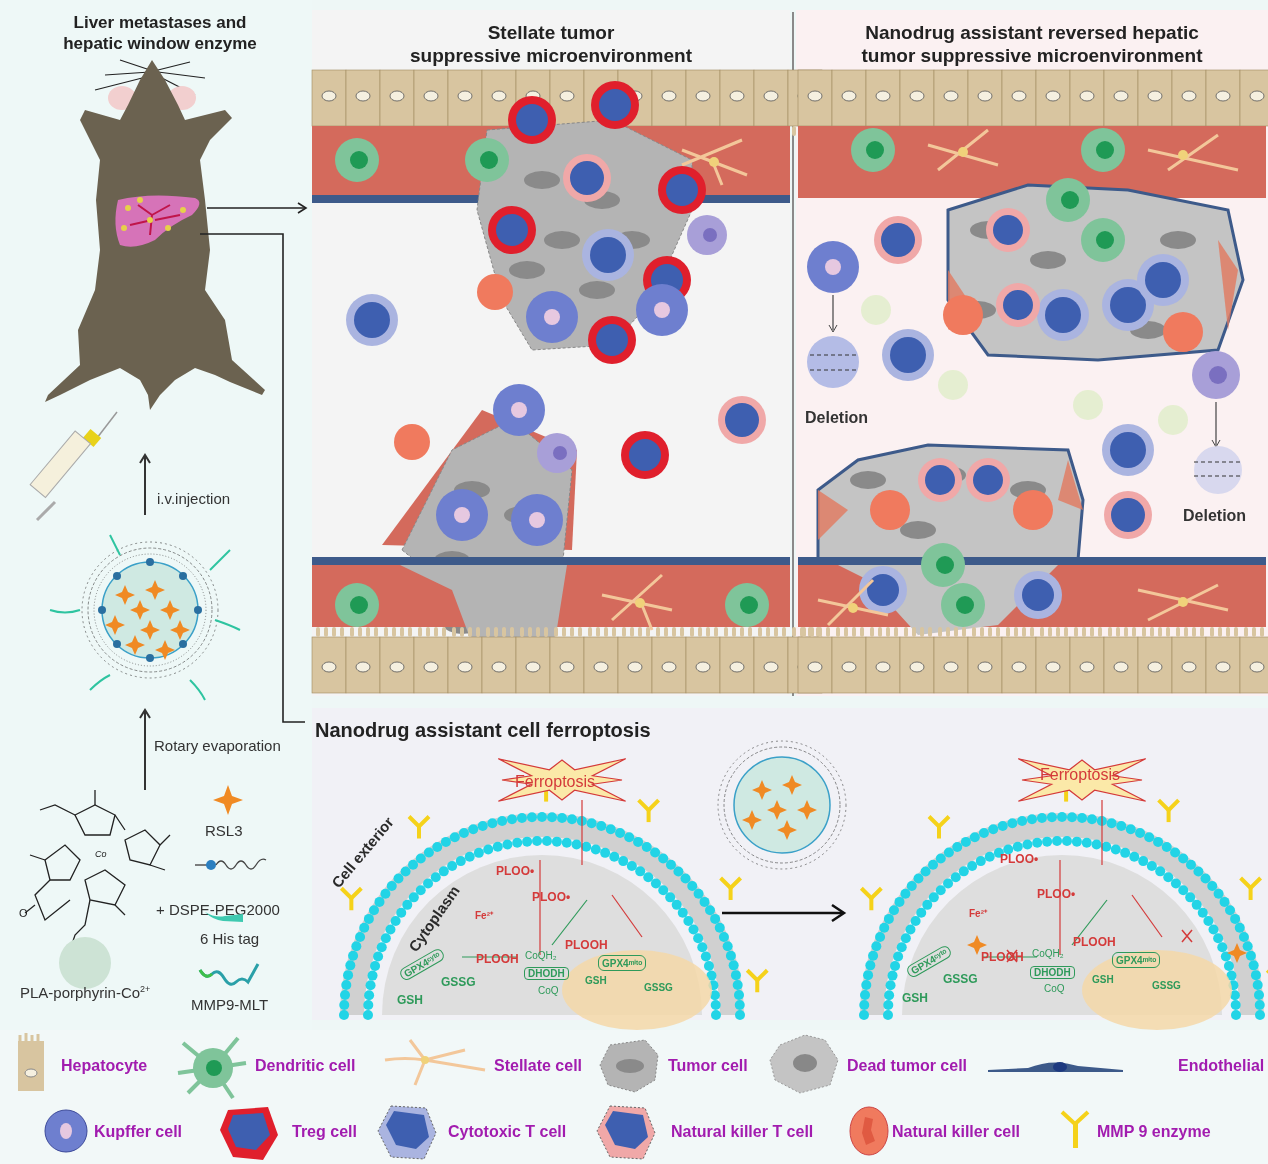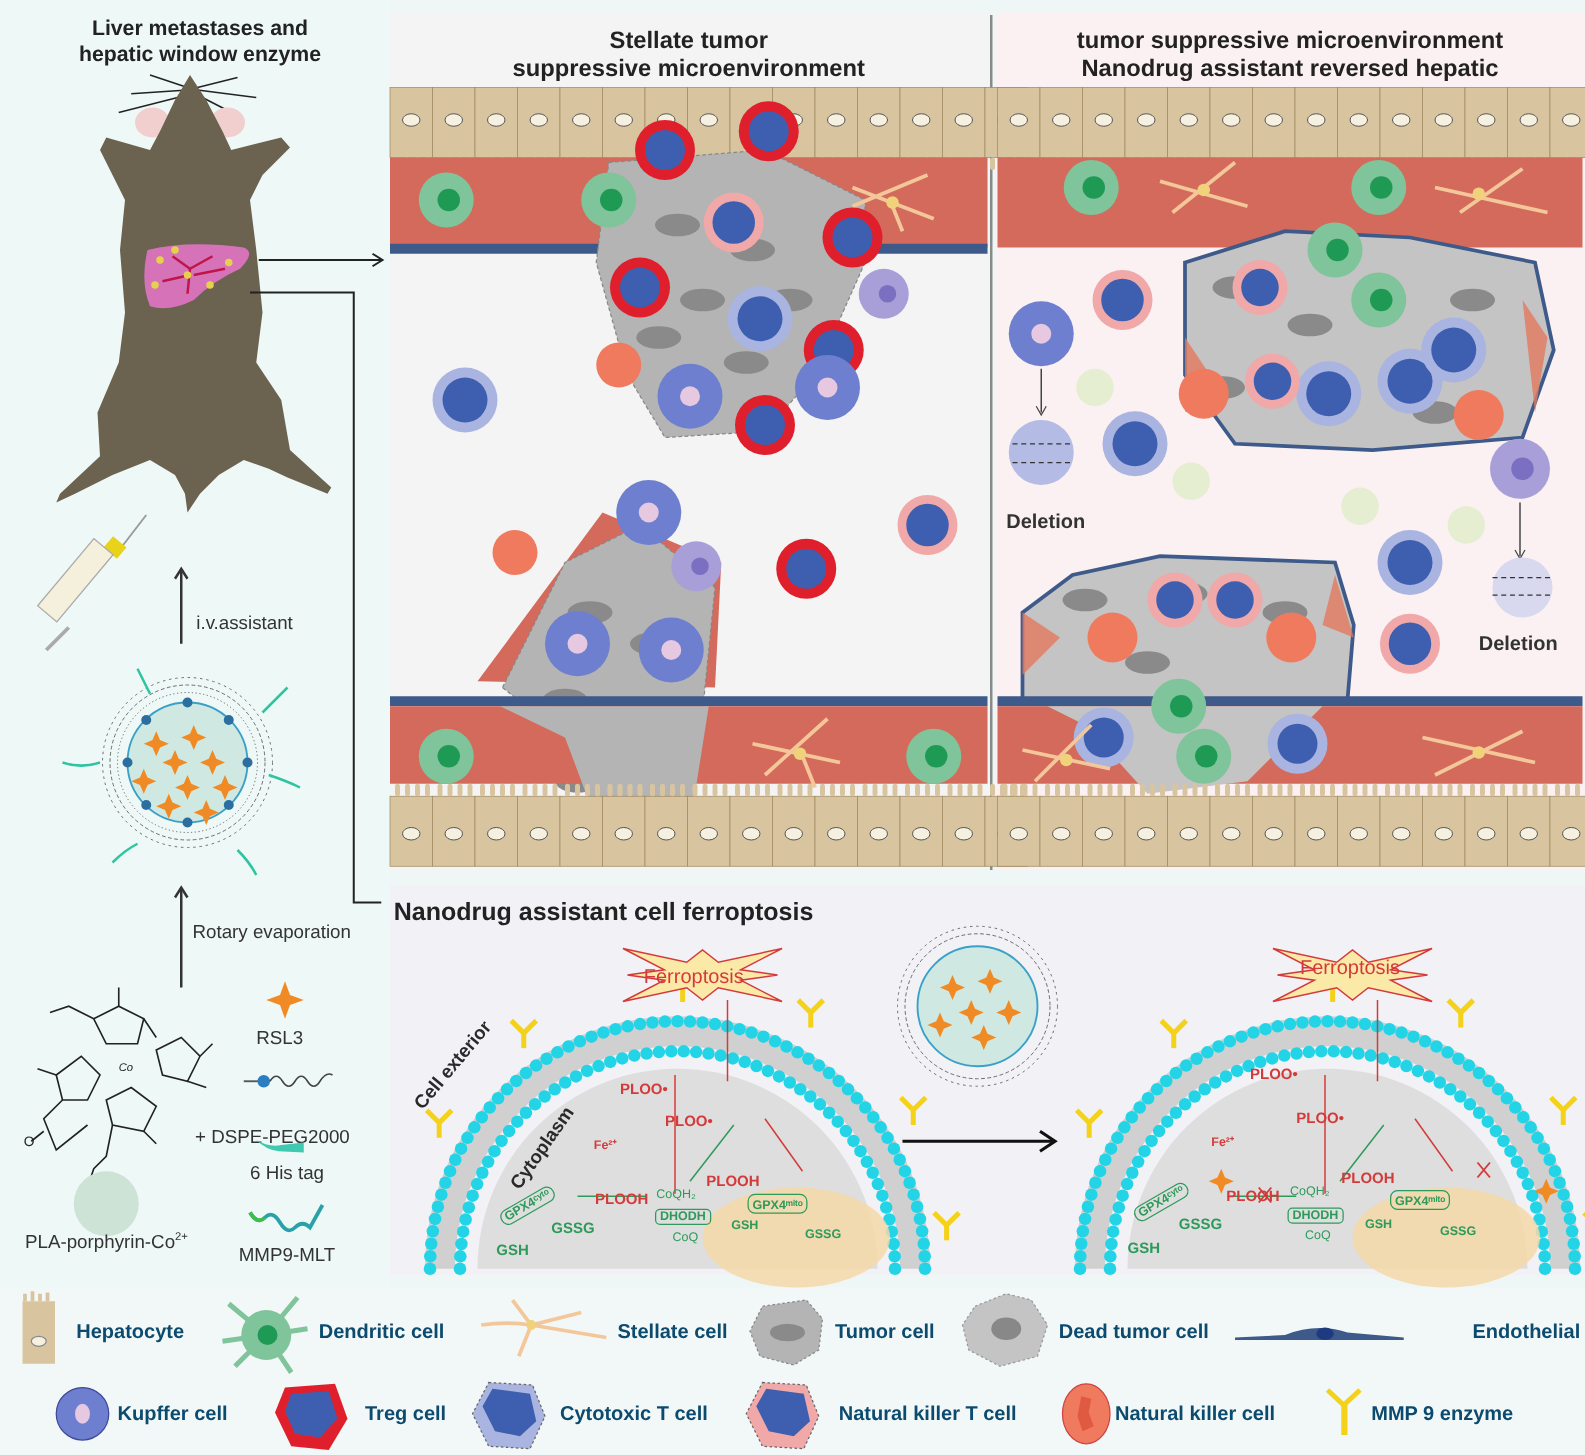--- a/index.html
+++ b/index.html
@@ -7,21 +7,21 @@
   .abs{position:absolute}
   .panel-left{left:0;top:0;width:312px;height:1030px;background:#eef8f7}
   .panel-tl{left:312px;top:10px;width:478px;height:686px;background:#f4f4f4}
   .panel-tr{left:796px;top:10px;width:472px;height:686px;background:#fbf1f2}
   .vdivider{left:792px;top:12px;width:2px;height:684px;background:#8a8a8a}
   .panel-bottom{left:312px;top:708px;width:956px;height:312px;background:#f1f1f6}
   .legend{left:0;top:1030px;width:1268px;height:134px;background:#f2f8f8}
   .title{font-weight:bold;text-align:center;font-size:19px;line-height:23px;color:#222}
   .lbl{font-size:15px;color:#333}
   .lblb{font-size:16px;font-weight:bold;color:#333}
-  .leg-lbl{font-size:16px;font-weight:bold;color:#0c4a6e;white-space:nowrap}
+  .leg-lbl{font-size:16px;font-weight:bold;color:#a21caf;white-space:nowrap}
   svg{position:absolute;overflow:visible}
   .chem{font-size:12px;font-weight:bold}
 </style>
 </head>
 <body>
 
 <div class="abs panel-left"></div>
 <div class="abs panel-tl"></div>
 <div class="abs vdivider"></div>
 <div class="abs panel-tr"></div>
@@ -66,21 +66,21 @@
   <line x1="82" y1="2" x2="62" y2="28" stroke="#999" stroke-width="1.5"></line>
   <rect x="50" y="22" width="14" height="12" fill="#e8d21a" transform="rotate(40 57 28)"></rect>
   <rect x="15" y="30" width="20" height="70" fill="#f5f0dc" stroke="#aaa" transform="rotate(40 40 60)"></rect>
   <line x1="2" y1="110" x2="20" y2="92" stroke="#aaa" stroke-width="3"></line>
 </svg>
 
 <svg style="left:140px;top:455px" width="10" height="60">
   <line x1="5" y1="60" x2="5" y2="2" stroke="#333" stroke-width="2"></line>
     <path d="M0 8 L5 0 L10 8" stroke="#333" stroke-width="2" fill="none"></path>
 </svg>
-<div class="abs lbl" style="left:157px;top:490px">i.v.assistant</div>
+<div class="abs lbl" style="left:157px;top:490px">i.v.injection</div>
 
 <svg style="left:40px;top:510px" width="220" height="200">
   <g stroke="#333" stroke-width="0.7" fill="none" opacity="0.8">
     <circle cx="110" cy="100" r="68" stroke-dasharray="2 3"></circle>
     <circle cx="110" cy="100" r="62" stroke-dasharray="3 2"></circle>
     <circle cx="110" cy="100" r="56" stroke-dasharray="1 2"></circle>
   </g>
   <circle cx="110" cy="100" r="48" fill="#cfe9e2" stroke="#3aa0c8" stroke-width="1.5"></circle>
   <g fill="#f08a24">
     <path d="M85 75 l3 7 7 3 -7 3 -3 7 -3 -7 -7 -3 7 -3z"></path>
@@ -475,22 +475,22 @@
       <rect x="476" y="567" width="34" height="56" fill="#d8c5a0" stroke="#a08a60" stroke-width="0.6"></rect>
       <ellipse cx="493" cy="597" rx="7" ry="5" fill="#f5f0e0" stroke="#555" stroke-width="0.8"></ellipse>
       <rect x="480" y="557" width="4" height="10" rx="2" fill="#d8c5a0"></rect>
       <rect x="488" y="557" width="4" height="10" rx="2" fill="#d8c5a0"></rect>
       <rect x="496" y="557" width="4" height="10" rx="2" fill="#d8c5a0"></rect>
       <rect x="504" y="557" width="4" height="10" rx="2" fill="#d8c5a0"></rect>
     </g>
 </svg>
 
 <div class="abs title" style="left:796px;top:21px;width:472px">
+  <div>Nanodrug assistant reversed hepatic</div>
   <div>tumor suppressive microenvironment</div>
-  <div>Nanodrug assistant reversed hepatic</div>
 </div>
 
 <svg style="left:798px;top:70px" width="468" height="625">
   <g id="hepTopR">
       <rect x="0" y="0" width="34" height="56" fill="#d8c5a0" stroke="#a08a60" stroke-width="0.6"></rect>
       <ellipse cx="17" cy="26" rx="7" ry="5" fill="#f5f0e0" stroke="#555" stroke-width="0.8"></ellipse>
       <rect x="4" y="56" width="4" height="10" rx="2" fill="#d8c5a0"></rect>
       <rect x="12" y="56" width="4" height="10" rx="2" fill="#d8c5a0"></rect>
       <rect x="20" y="56" width="4" height="10" rx="2" fill="#d8c5a0"></rect>
       <rect x="28" y="56" width="4" height="10" rx="2" fill="#d8c5a0"></rect>

